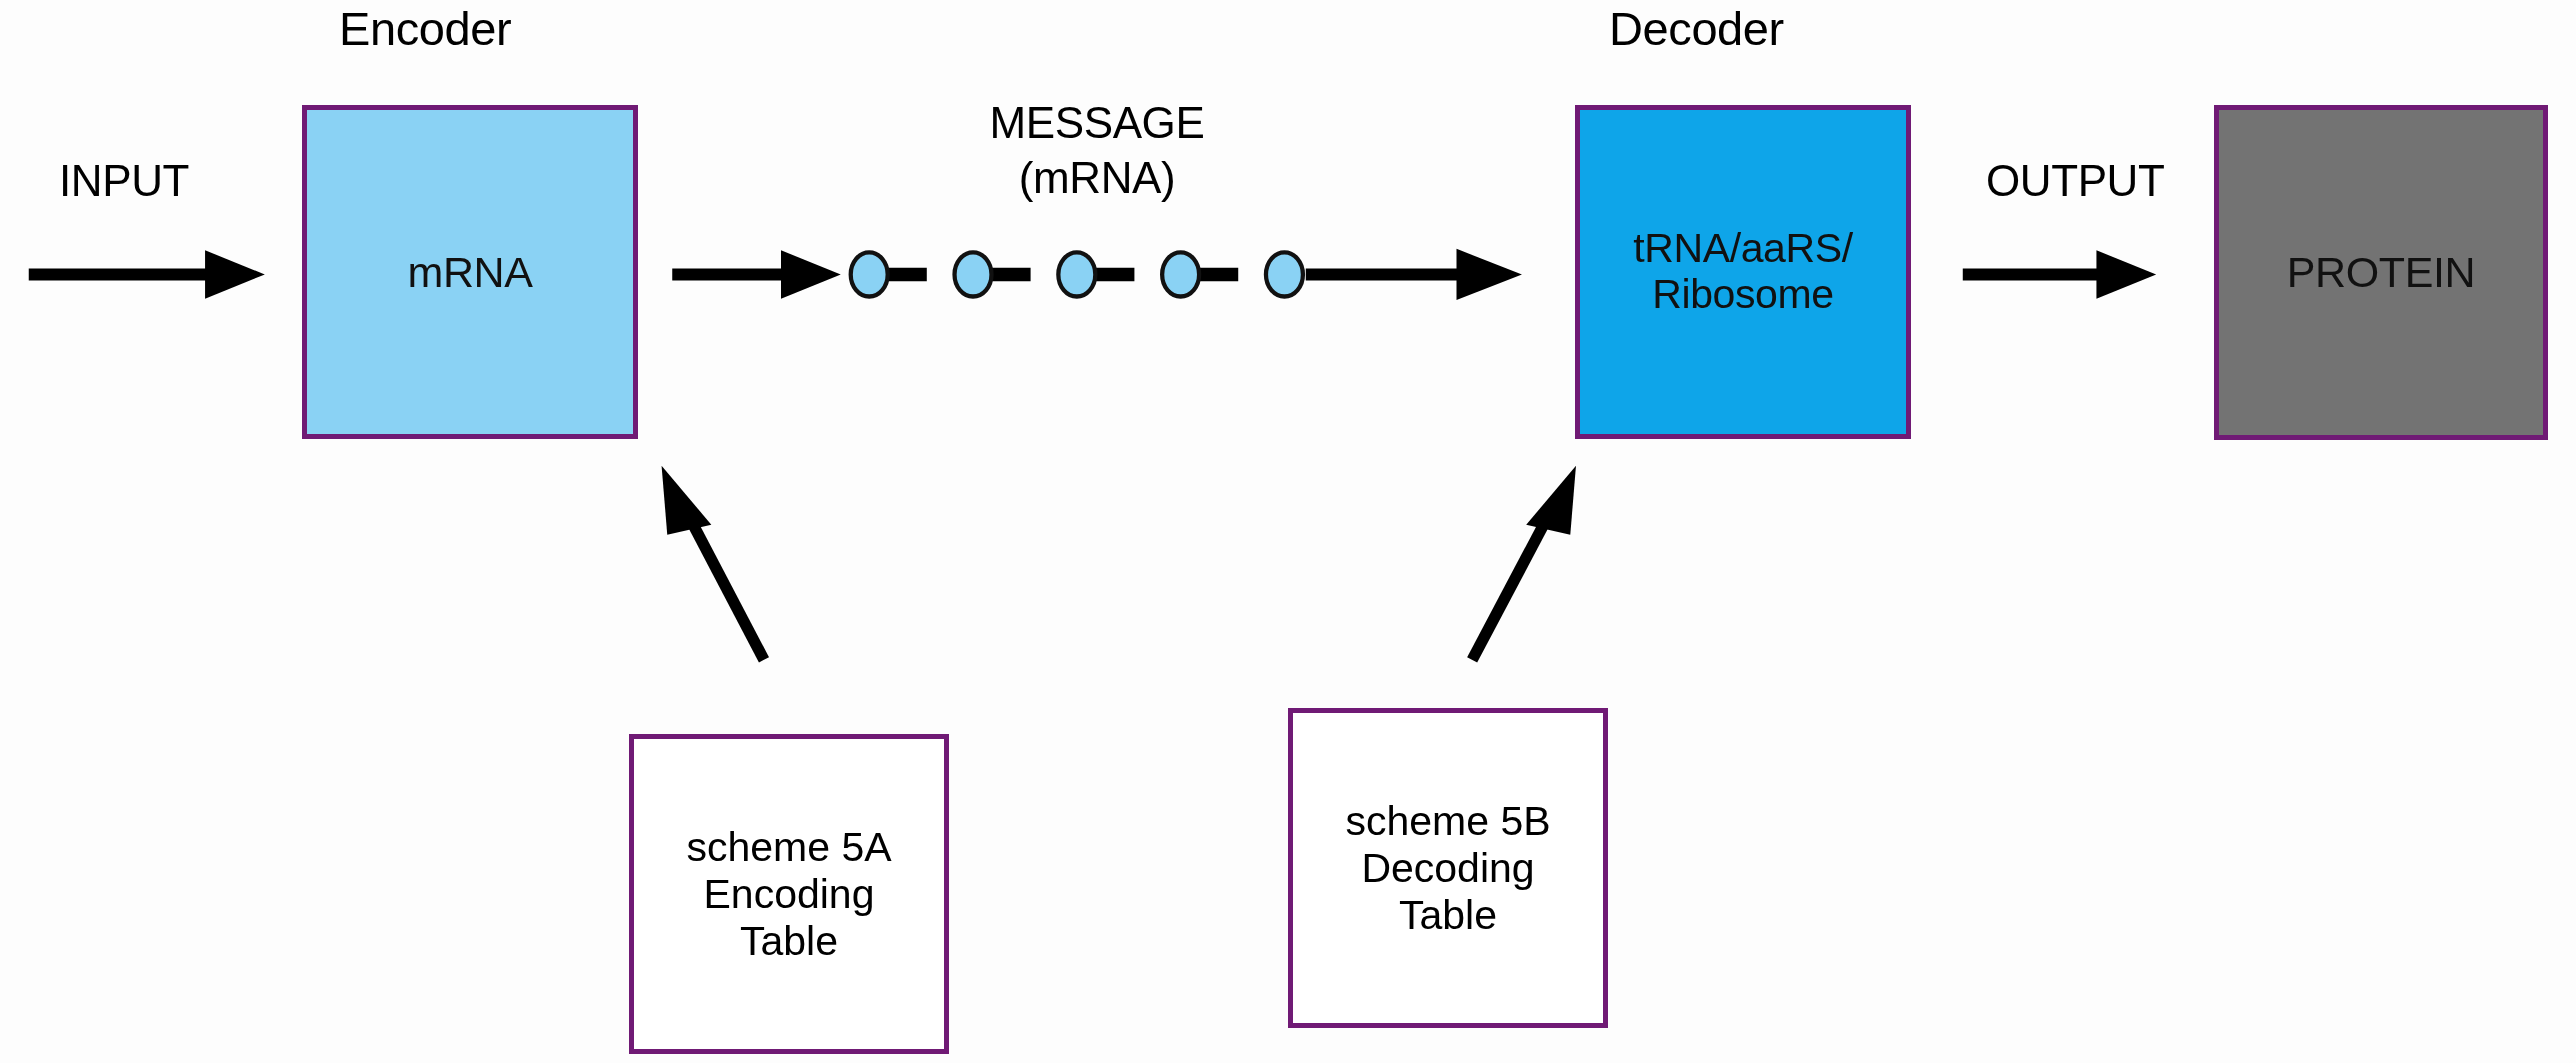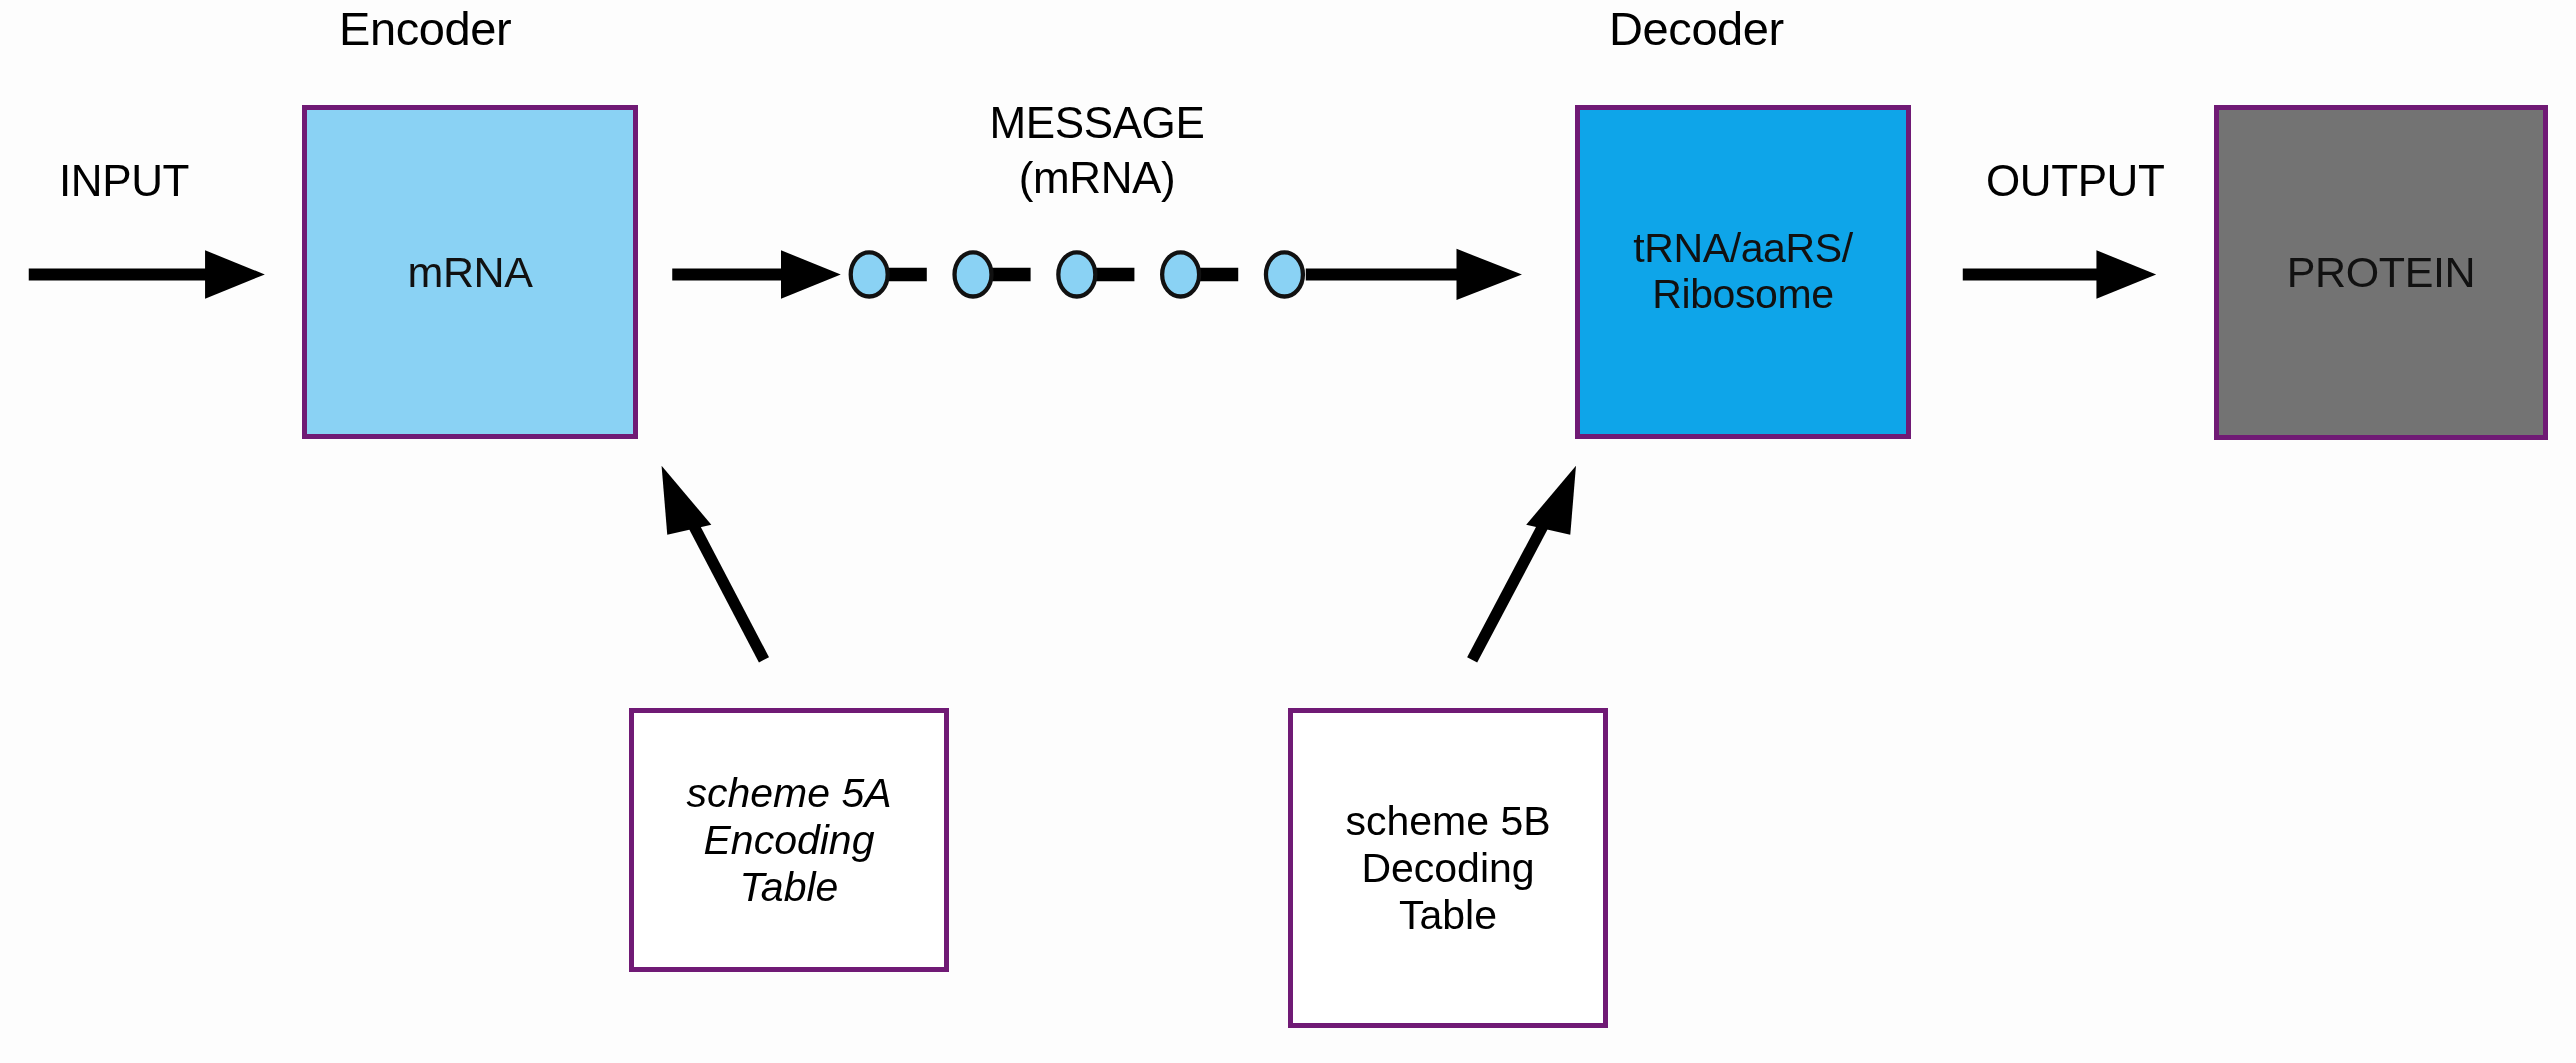--- a/index.html
+++ b/index.html
@@ -90,21 +90,21 @@
     <span class="box-text box-text-sm">
       <span style="display:block;">tRNA/aaRS/</span>
       <span style="display:block;">Ribosome</span>
     </span>
   </div>
 
   <div class="box box-protein" style="left:2214px; top:105px; width:334px; height:335px;">
     <span class="box-text">PROTEIN</span>
   </div>
 
-  <div class="box box-plain" style="left:629px; top:708px; width:320px; height:264px;font-style:italic;">
+  <div class="box box-plain" style="left:629px; top:734px; width:320px; height:320px;">
     <span class="lbl-scheme">
       <span style="display:block;">scheme 5A</span>
       <span style="display:block;">Encoding</span>
       <span style="display:block;">Table</span>
     </span>
   </div>
 
   <div class="box box-plain" style="left:1288px; top:708px; width:320px; height:320px;">
     <span class="lbl-scheme">
       <span style="display:block;">scheme 5B</span>

